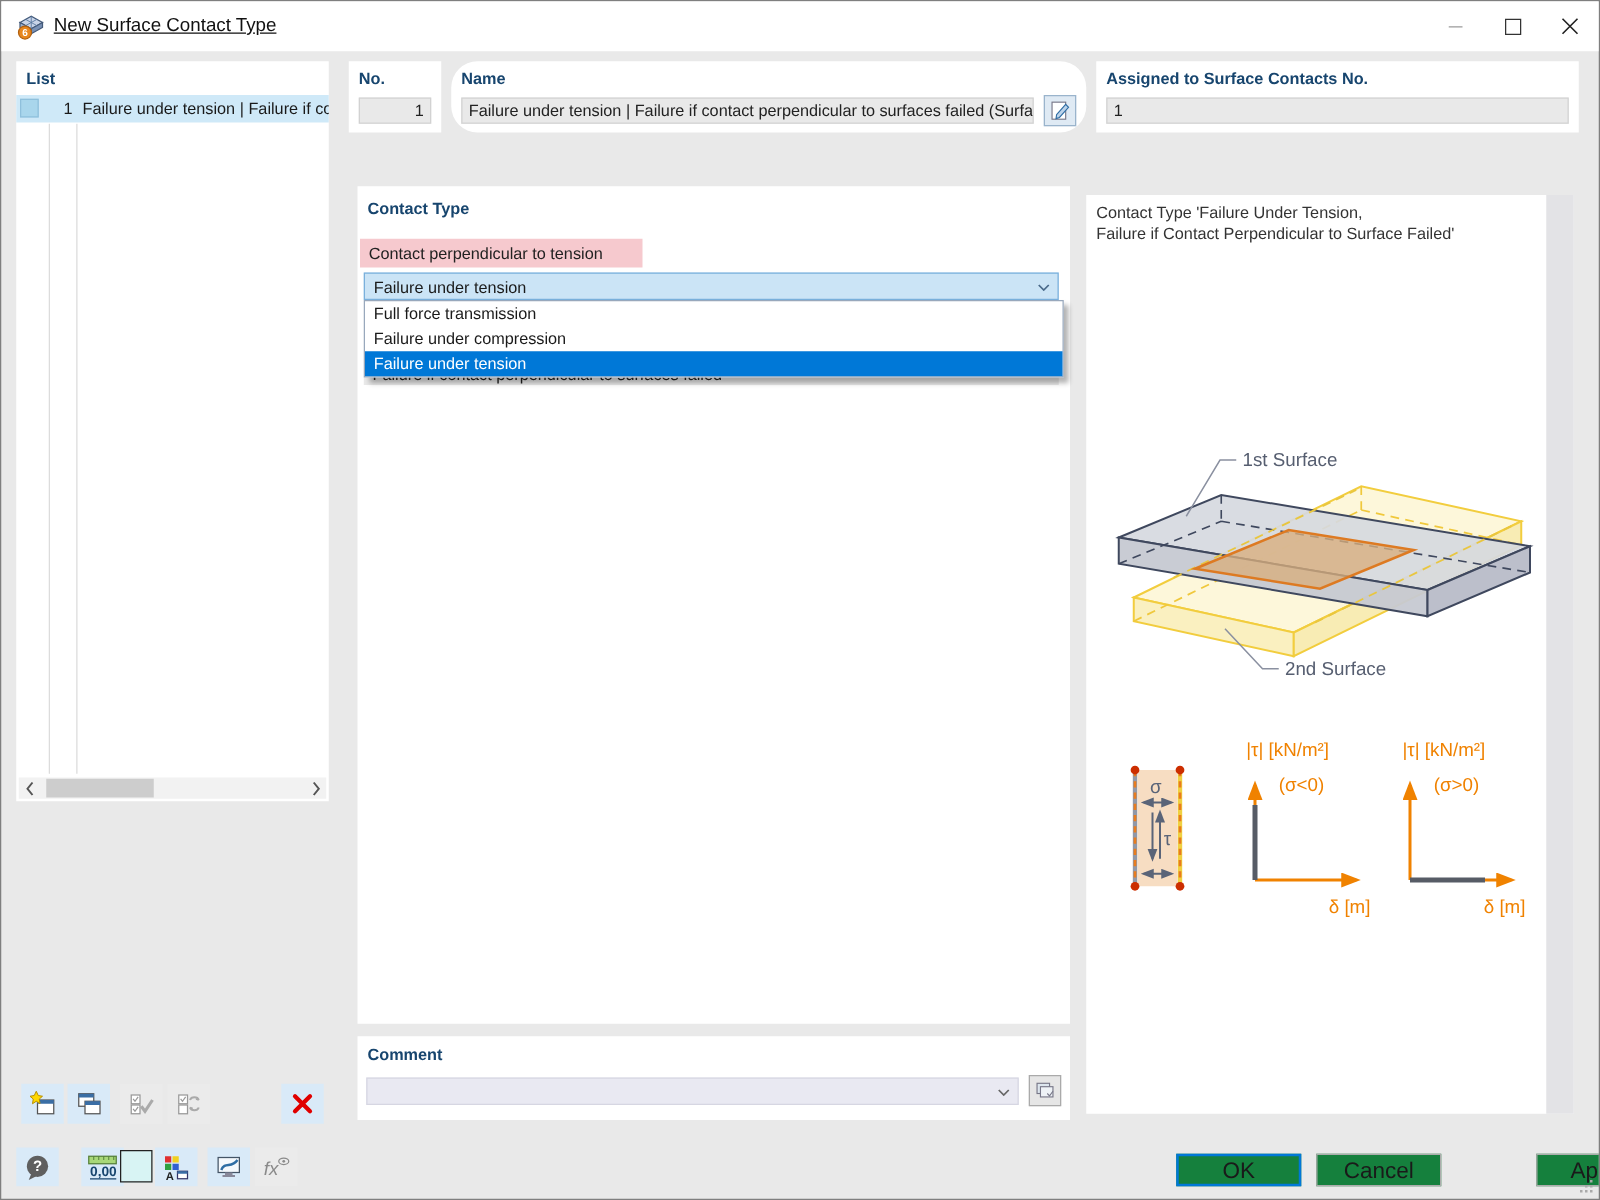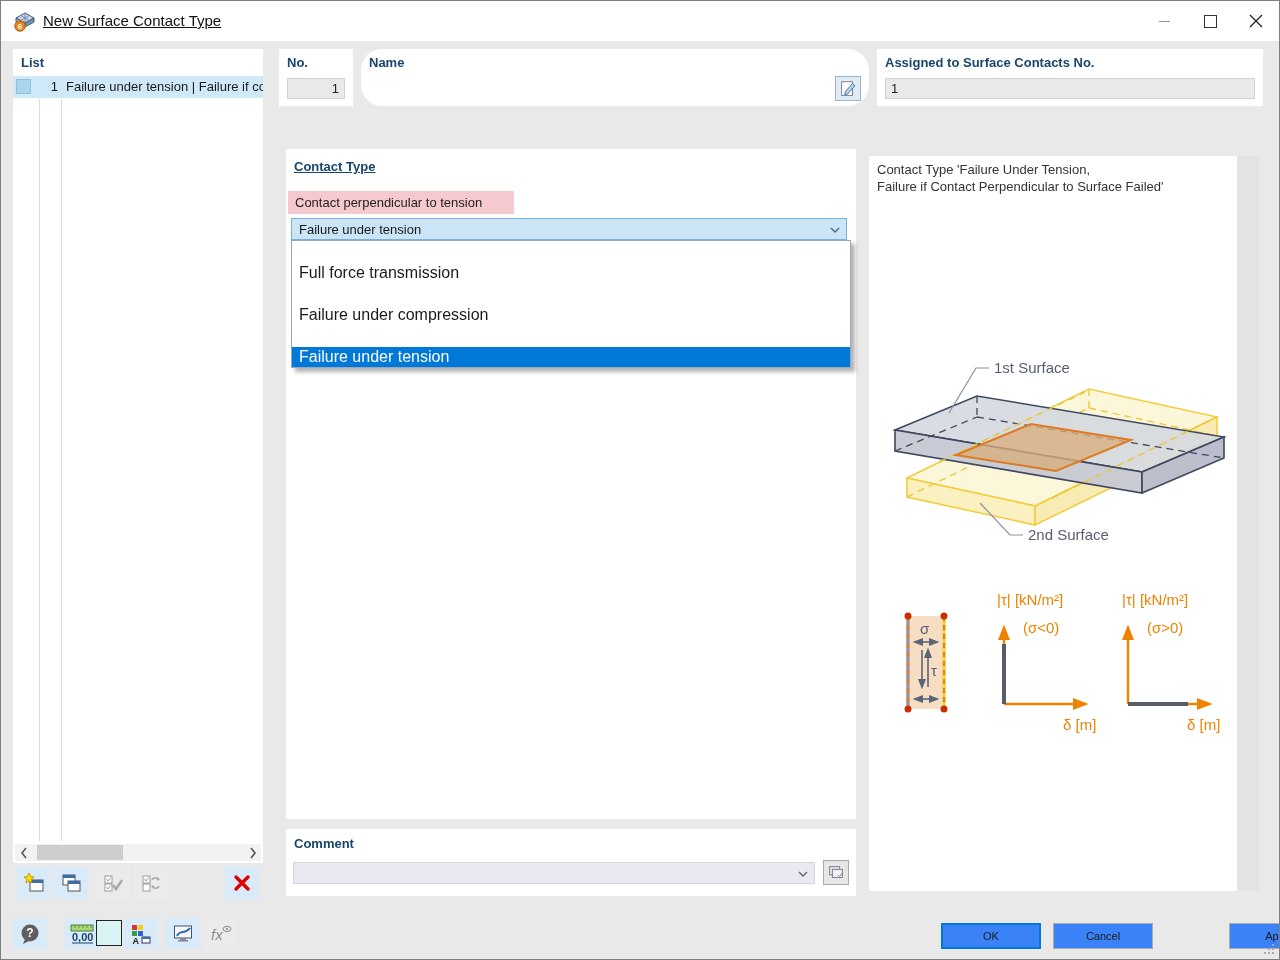--- a/index.html
+++ b/index.html
@@ -39,33 +39,33 @@
   .tab{position:absolute;left:0;top:0;width:47px;height:28px;background:#fff;font-size:13px;color:#222;
        display:flex;align-items:center;justify-content:center;}
   
   .param-label{position:absolute;left:2px;top:42px;width:226px;height:23px;background:#f6c9ce;
                line-height:23px;padding-left:7px;font-size:13px;color:#222;box-sizing:border-box;}
   .combo{position:absolute;display:flex;align-items:center;font-size:13px;box-sizing:border-box;}
   .combo-main{left:5px;top:69px;width:556px;height:22px;background:#cbe4f6;border:1px solid #7ab0dc;padding-left:7px;}
   .combo-chevron{position:absolute;right:6px;top:8px;}
   .dropdown{position:absolute;left:5px;top:91px;width:558px;background:#fff;border:1px solid #98a8bc;
             box-shadow:4px 4px 4px rgba(0,0,0,0.3);z-index:5;}
-  .dd-item{height:20px;line-height:20px;padding-left:7px;font-size:16px;margin-top:22px;}
+  .dd-item{height:20px;line-height:20px;padding-left:7px;font-size:13px;}
   .dd-selected{background:#0078d7;color:#fff;}
   .combo2-sliver{position:absolute;left:5px;top:152px;width:556px;height:7px;background:#e9e9e9;overflow:hidden;}
   .combo2-sliver span{display:block;margin-top:-9px;padding-left:7px;font-size:13px;color:#222;white-space:nowrap;}
   
   .combo-comment{left:7px;top:33px;width:522px;height:22px;background:#e9e9f2;border:1px solid #d6d6e2;padding-left:7px;color:#555;}
   .icon-btn{position:absolute;display:flex;align-items:center;justify-content:center;box-sizing:border-box;}
   
   .right-scrollstrip{position:absolute;right:0;top:0;width:22px;height:100%;background:#e3e3e6;}
   .desc-line{position:absolute;left:8px;font-size:13px;color:#333;white-space:nowrap;}
   
-  .btn{position:absolute;width:100px;height:26px;background:#3b82f6;border:1px solid #acacac;
-       font-size:11px;color:#1a1a1a;display:flex;align-items:center;justify-content:center;box-sizing:border-box;}
+  .btn{position:absolute;width:100px;height:26px;background:#15803d;border:1px solid #acacac;
+       font-size:18px;color:#1a1a1a;display:flex;align-items:center;justify-content:center;box-sizing:border-box;}
   .btn-default{border:2px solid #0078d7;}
   svg text{font-family:"Liberation Sans",sans-serif;}
 </style>
 </head>
 <body>
 
 <div class="stage">
 
   <div class="abs titlebar">
     <svg class="abs app-icon" width="24" height="24" viewBox="0 0 24 24">
@@ -85,21 +85,21 @@
           <div class="max-glyph"></div>
         </div>
       <div class="win-btn">
         <svg width="14" height="14" viewBox="0 0 14 14">
           <path d="M1,1 L13,13 M13,1 L1,13" stroke="#222" stroke-width="1.3"></path>
         </svg>
       </div>
     </div>
   </div>
 
-  <div class="panel" style="left:12px;top:48px;width:250px;height:814px;">
+  <div class="panel" style="left:12px;top:48px;width:250px;height:592px;">
     <div class="hdr" style="left:8px;top:6px;">List</div>
     <div class="grid-line" style="left:26px;"></div>
     <div class="grid-line" style="left:48px;"></div>
     <div class="list-row selected">
       <span class="swatch"></span>
       <span class="row-no">1</span>
       <span class="row-text">Failure under tension | Failure if con</span>
     </div>
     <div class="hscroll">
       <div class="scroll-arrow" style="left:0;">
@@ -155,36 +155,37 @@
     </svg>
   </div>
 
   <div class="panel" style="left:278px;top:48px;width:74px;height:57px;">
     <div class="hdr" style="left:8px;top:6px;">No.</div>
     <div class="input" style="left:8px;top:29px;width:58px;height:21px;justify-content:flex-end;padding-right:5px;">1</div>
   </div>
 
   <div class="panel" style="left:360px;top:48px;width:508px;height:57px;border-radius:21px;">
     <div class="hdr" style="left:8px;top:6px;">Name</div>
+    <div class="input" style="left:8px;top:29px;width:458px;height:21px;padding-left:5px;">Failure under tension | Failure if contact perpendicular to surfaces failed (Surfa</div>
     <div class="icon-btn" style="left:474px;top:27px;width:26px;height:25px;background:#dfeaf4;border:1px solid #9ab4cc;">
       <svg width="20" height="20" viewBox="0 0 22 22">
         <rect x="4" y="3" width="12" height="15" fill="#fff" stroke="#778"></rect>
         <path d="M8,14 L16,5 L18.5,7.5 L10.5,16.5 L7.5,17.5 Z" fill="#bcd3ea" stroke="#2e6da4" stroke-width="1"></path>
       </svg>
     </div>
   </div>
 
   <div class="panel" style="left:876px;top:48px;width:386px;height:57px;">
     <div class="hdr" style="left:8px;top:6px;">Assigned to Surface Contacts No.</div>
     <div class="input" style="left:8px;top:29px;width:370px;height:21px;padding-left:5px;">1</div>
   </div>
 
 
   <div class="panel" style="left:285px;top:148px;width:570px;height:670px;">
-    <div class="hdr" style="left:8px;top:10px;text-decoration:underline;">Contact Type</div>
+    <div class="hdr" style="left:8px;top:10px;">Contact Type</div>
     <div class="param-label">Contact perpendicular to tension</div>
 
     <div class="combo combo-main">
       <span>Failure under tension</span>
       <svg class="combo-chevron" width="10" height="6" viewBox="0 0 10 6">
         <path d="M1,1 L5,5 L9,1" fill="none" stroke="#4a6a8a" stroke-width="1.4"></path>
       </svg>
     </div>
 
     <div class="dropdown">

